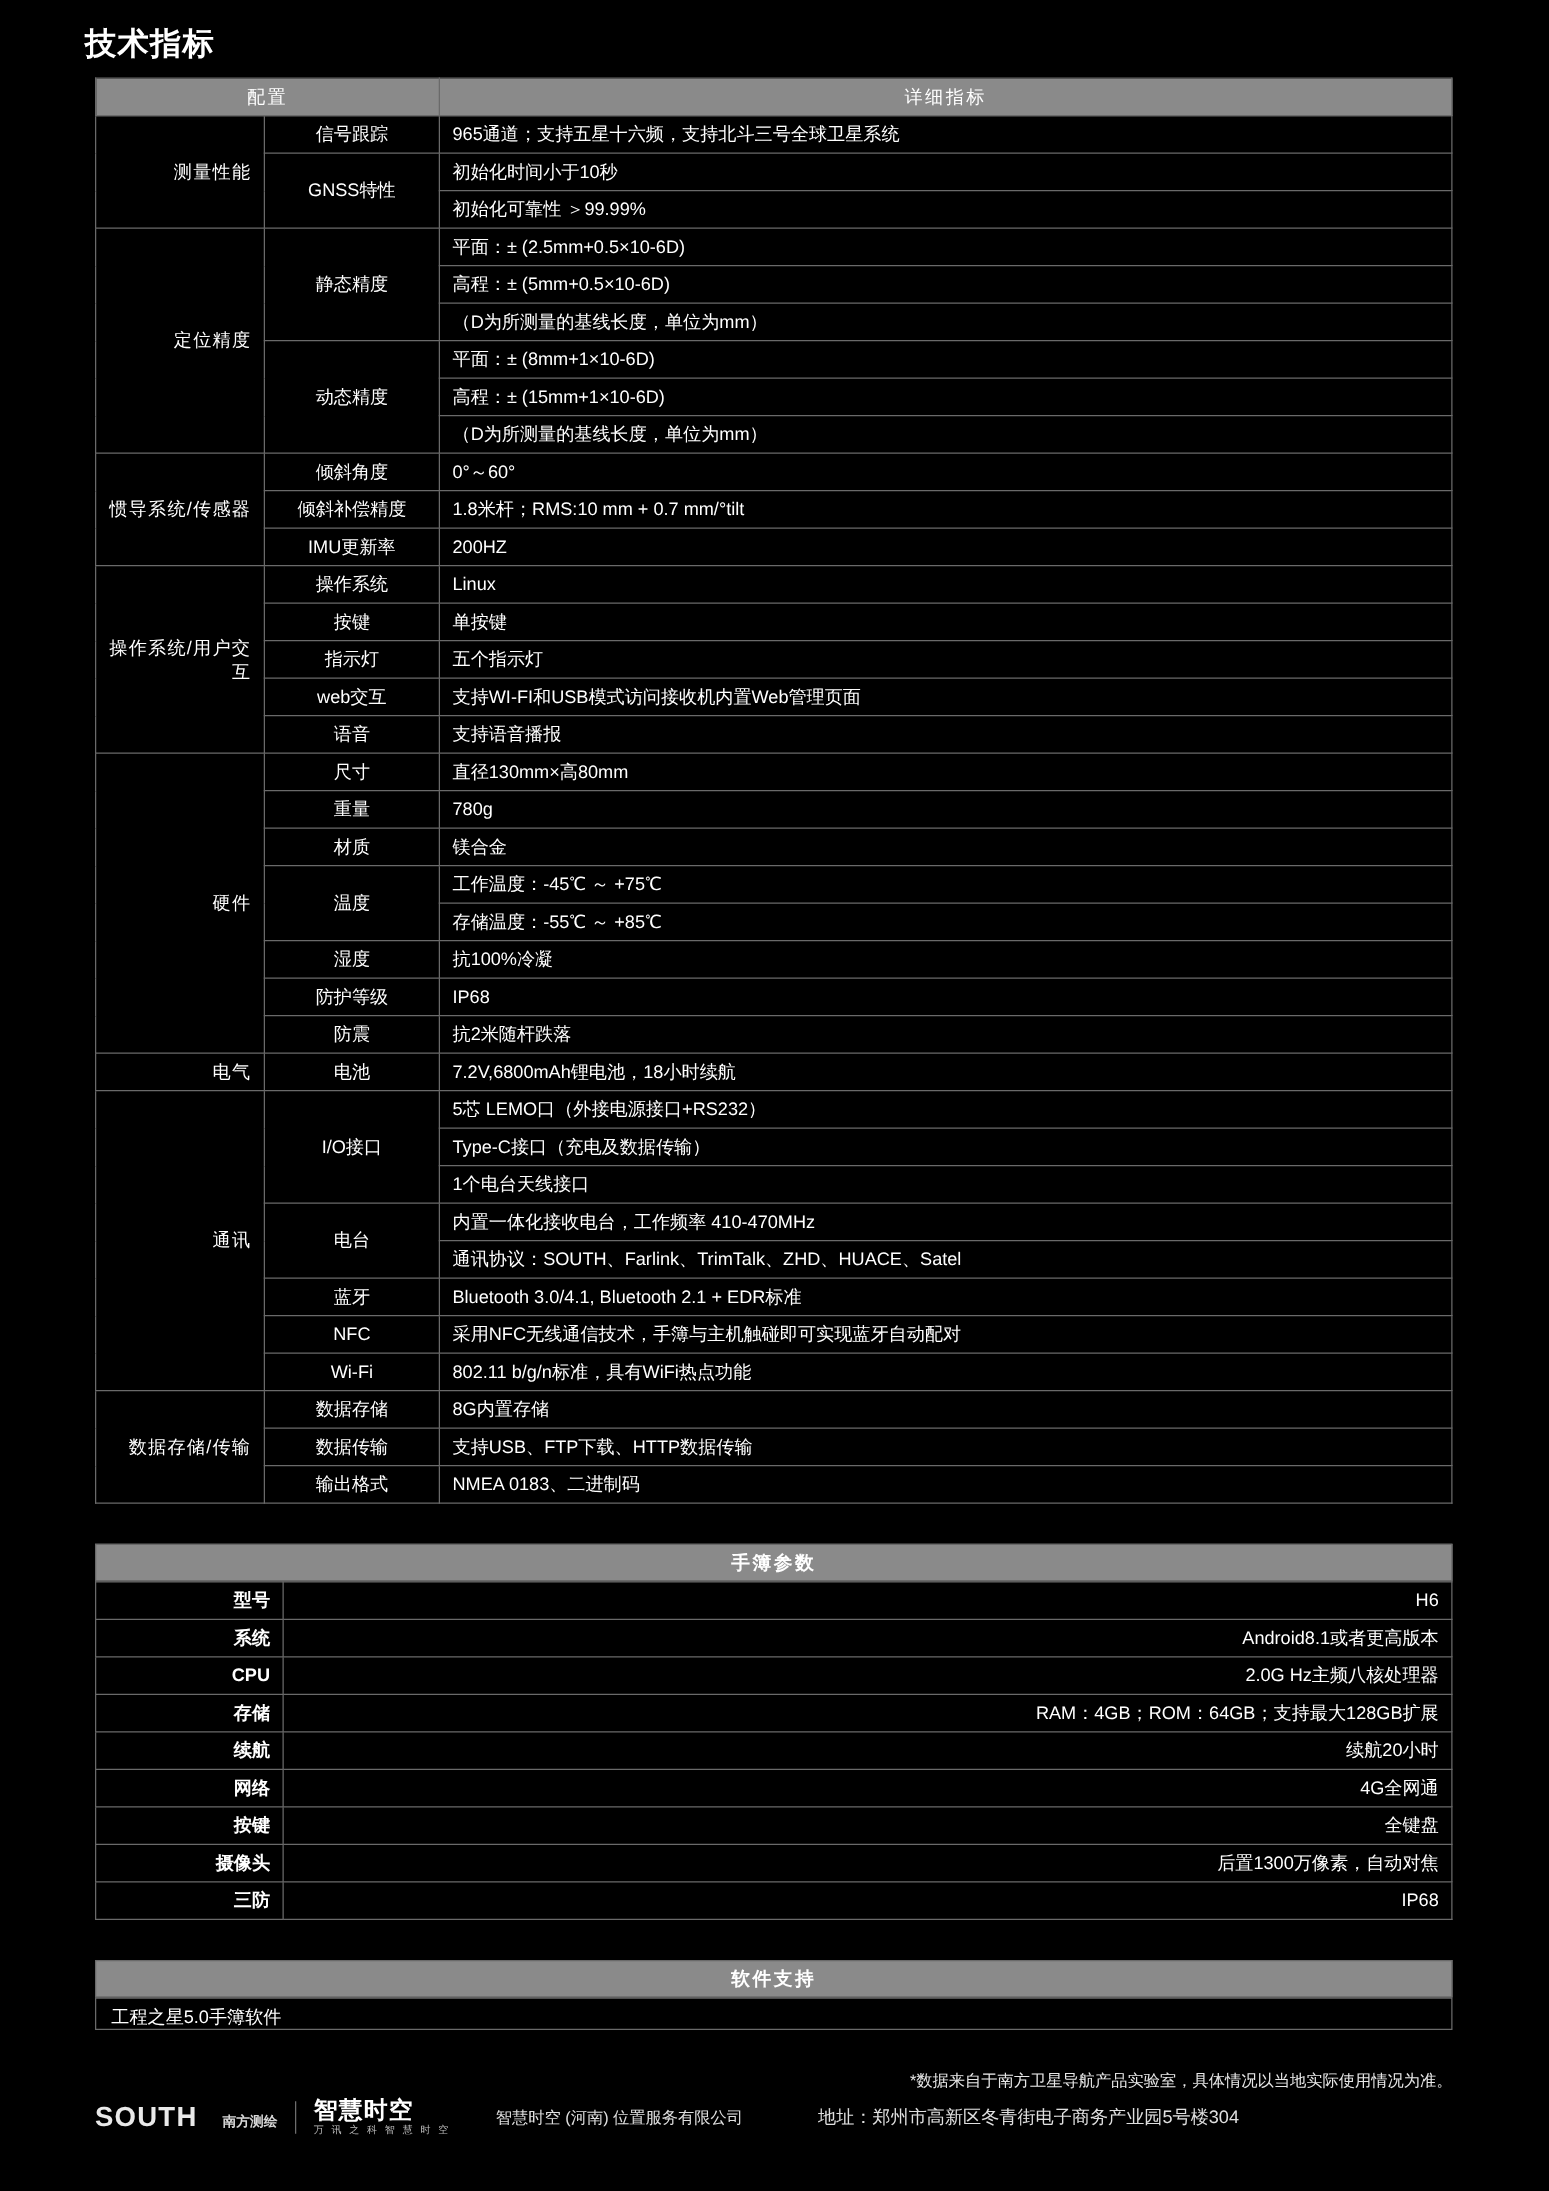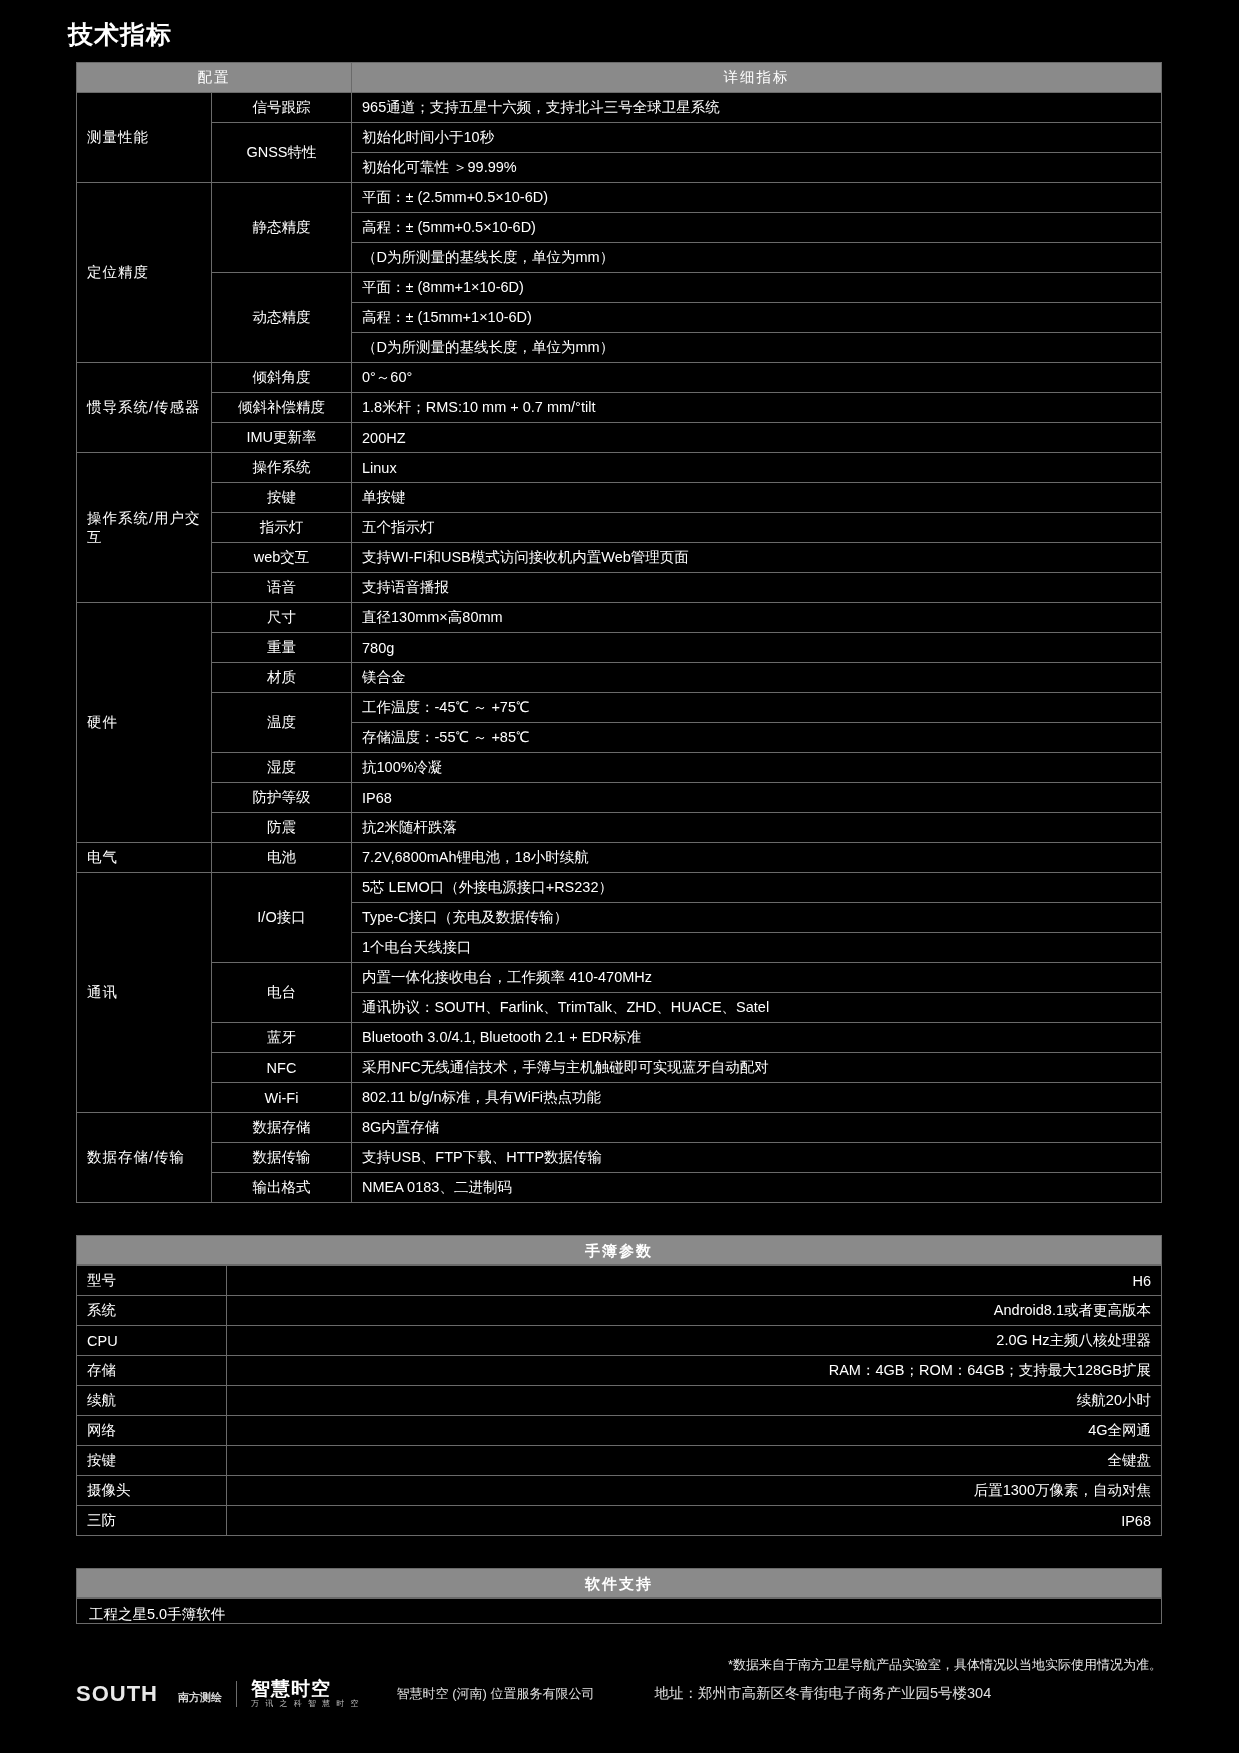--- a/index.html
+++ b/index.html
@@ -56,21 +56,21 @@
   .hdr td {
     background: #8a8a8a;
     color: #ffffff;
     text-align: center;
     font-weight: bold;
     font-size: 15px;
     height: 30px;
     letter-spacing: 2px;
   }
   .cat {
-    text-align: left;
+    text-align: right;
     font-weight: bold;
     font-size: 15px;
     letter-spacing: 1px;
   }
   .sub {
     text-align: center;
     font-weight: bold;
     font-size: 14.5px;
   }
   .val {
@@ -98,22 +98,22 @@
   table.hb td {
     border: 1px solid #6a6a6a;
     font-size: 14.5px;
     height: 30px;
     box-sizing: border-box;
     padding: 0 10px;
     color: #fff;
     text-align: right;
   }
   table.hb td.k {
-    text-align: left;
-    font-weight: normal;
+    text-align: right;
+    font-weight: bold;
     width: 150px;
     margin-left: 32px;
   }
   .softbox {
     border: 1px solid #6a6a6a;
     height: 26px;
     line-height: 30px;
     font-size: 14.5px;
     padding-left: 12px;
     box-sizing: border-box;

